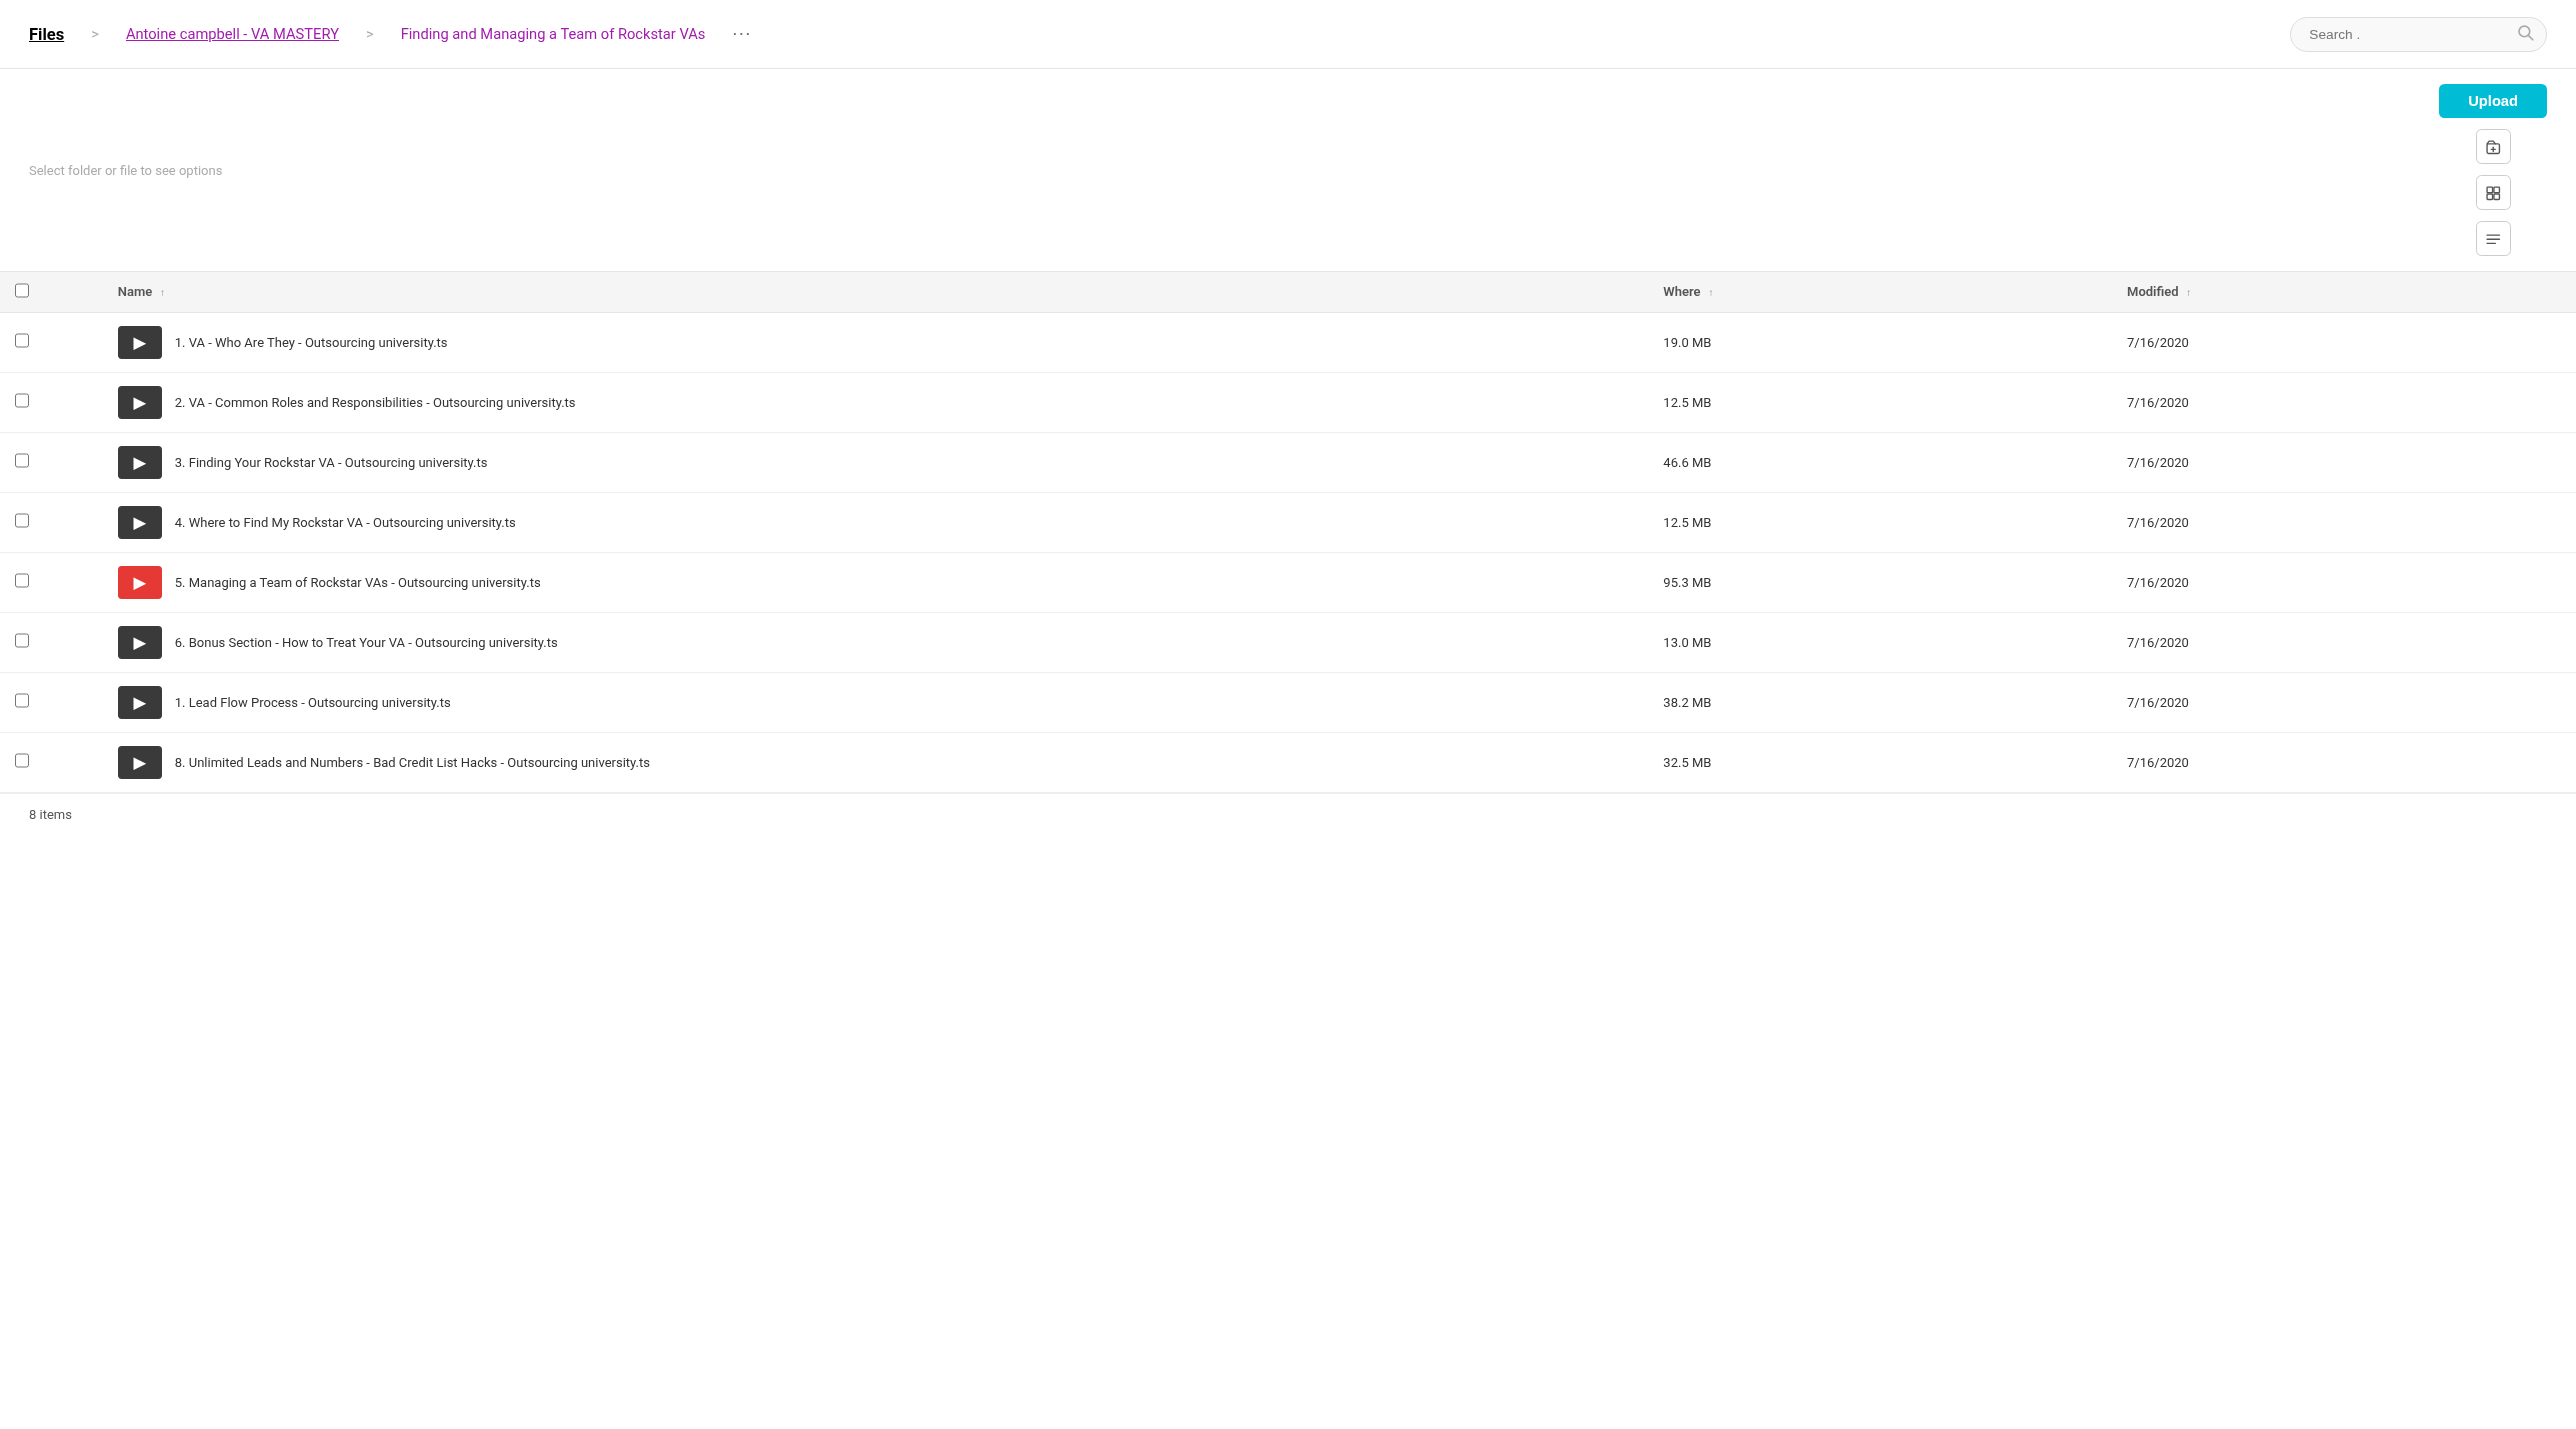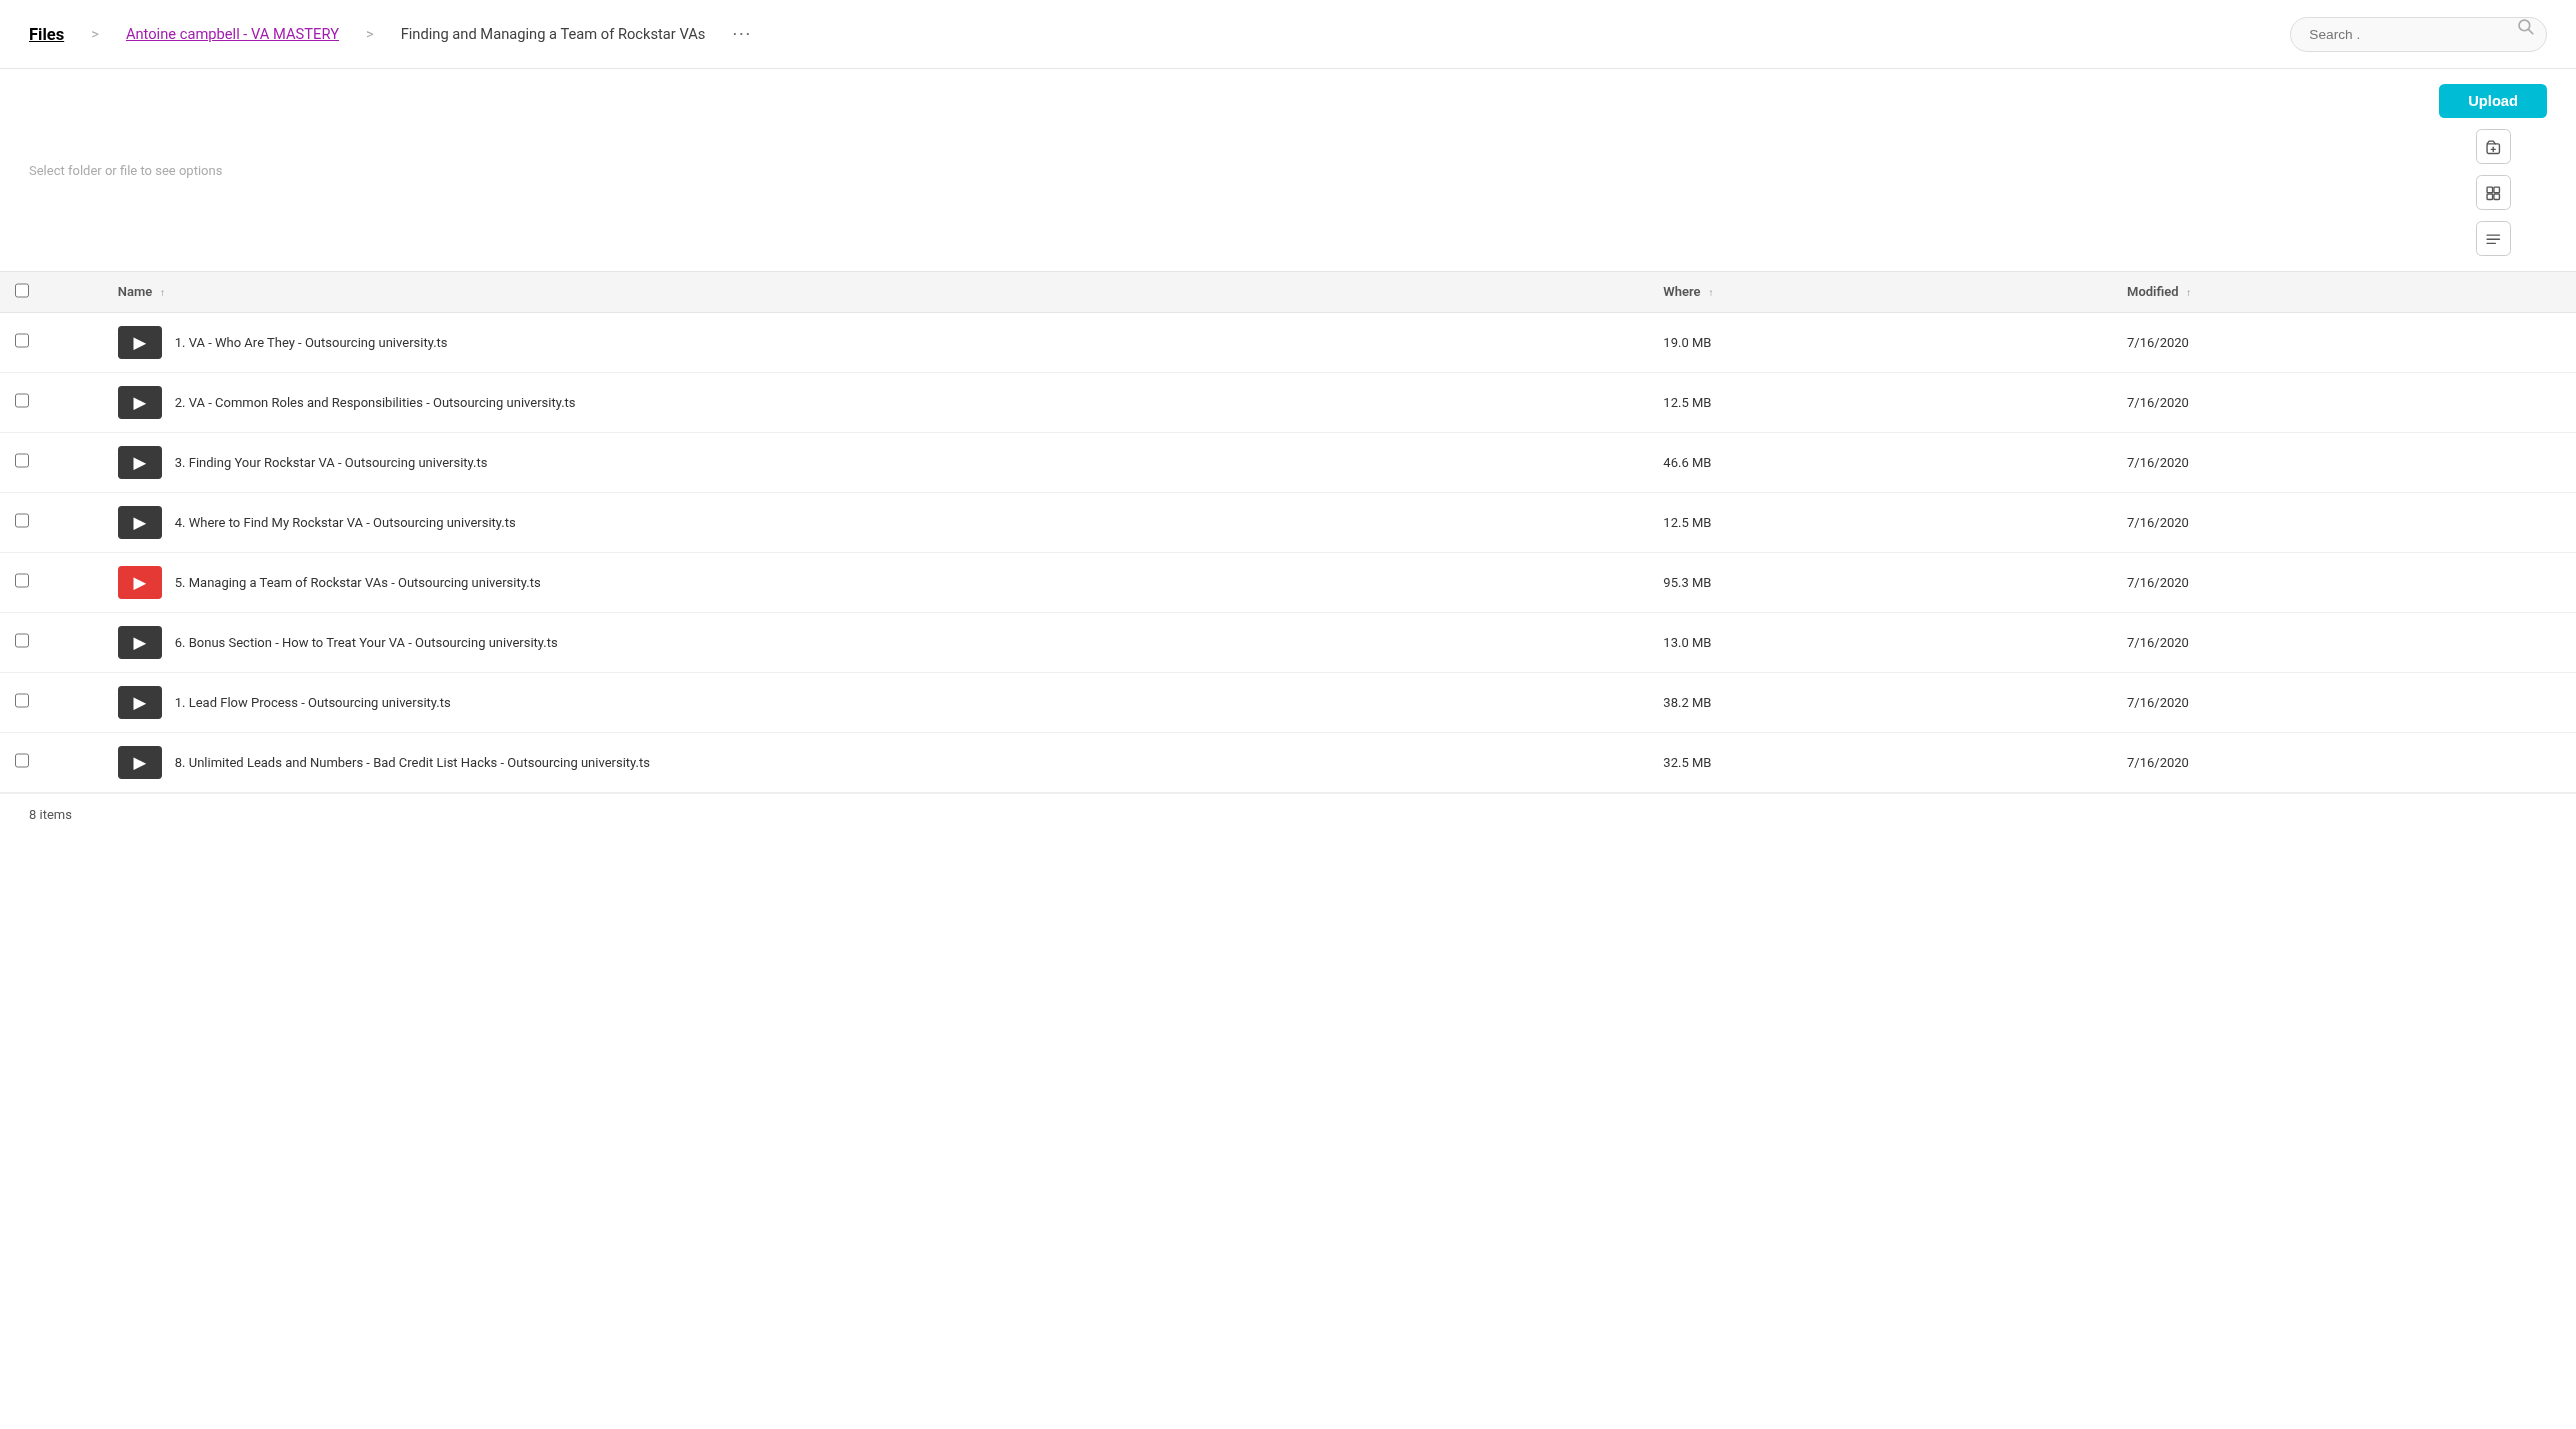--- a/index.html
+++ b/index.html
@@ -33,32 +33,33 @@
       color: #aaa;
       font-size: 14.7px;
     }
     .breadcrumb-link {
       color: #a21caf;
       text-decoration: underline;
       font-size: 14.7px;
       cursor: pointer;
     }
     .breadcrumb-current {
-      color: #404040;
+      color: #a21caf;
       font-size: 14.7px;
     }
     .breadcrumb-more {
       color: #666;
       font-size: 18.3px;
       cursor: pointer;
       letter-spacing: 1.8px;
     }
     .search-container {
       position: relative;
       display: flex;
+      align-items: center;
     }
     .search-input {
       border: 1.4px solid #ddd;
       border-radius: 22px;
       padding: 9.2px 40px 9.2px 18.3px;
       font-size: 13.7px;
       color: #aaa;
       outline: none;
       width: 257px;
       background: #f9f9f9;

